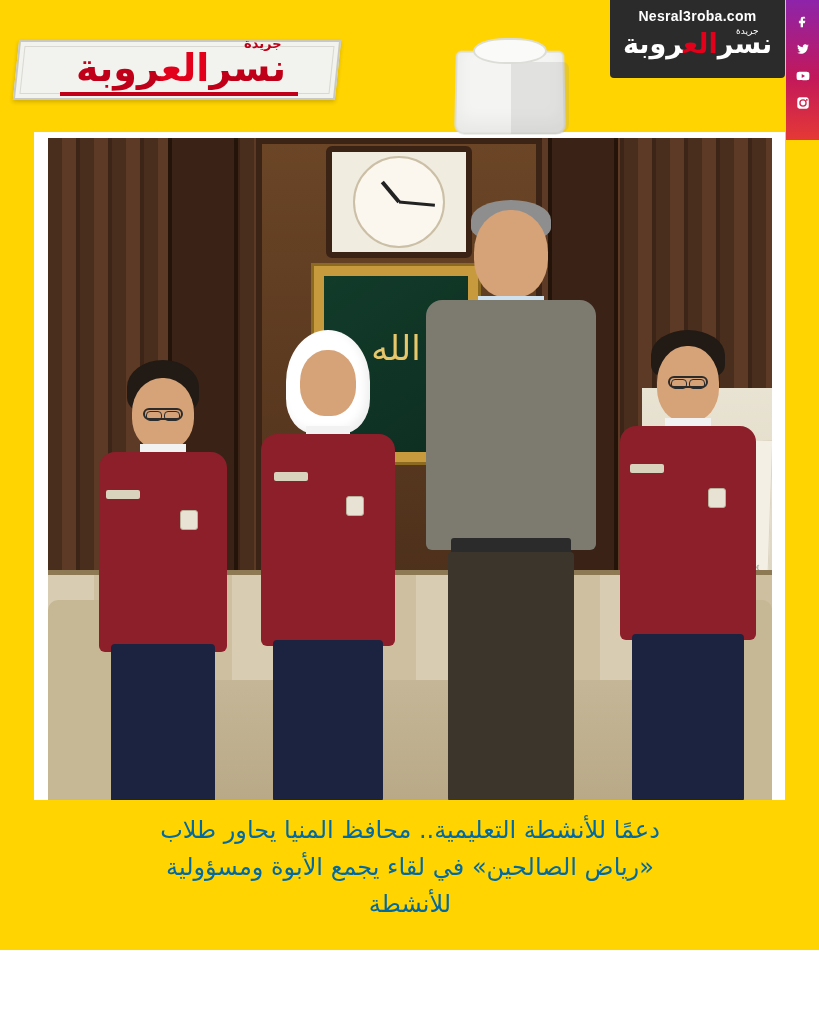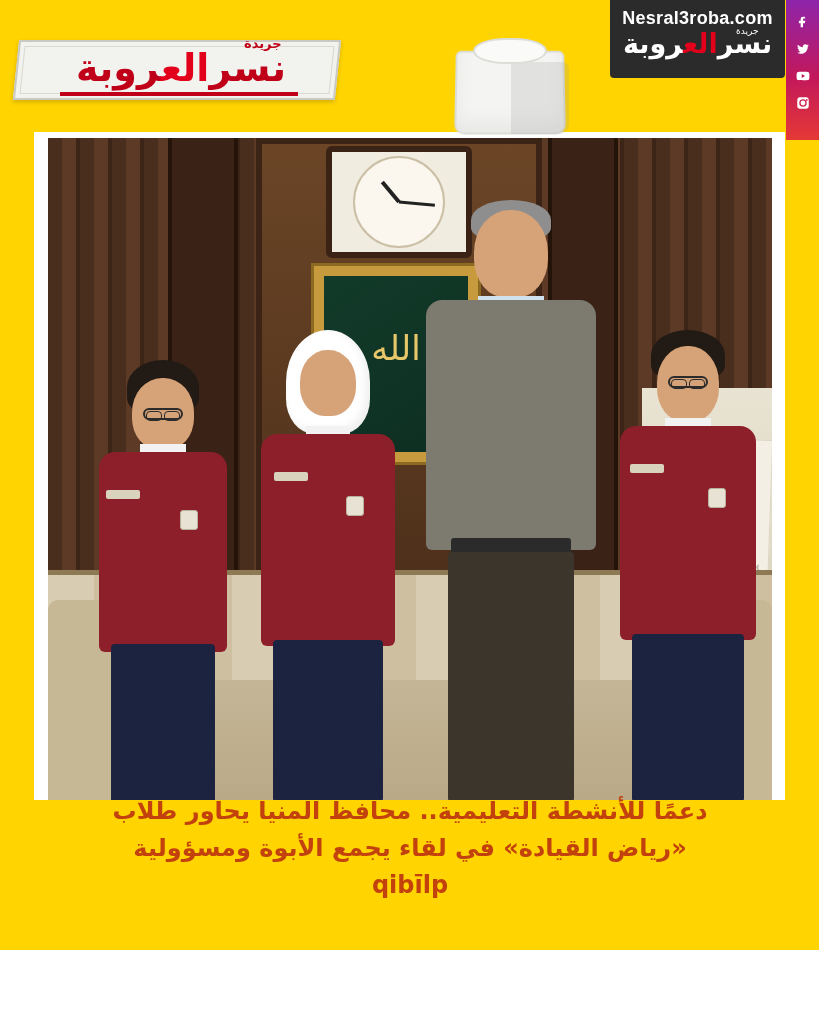--- a/index.html
+++ b/index.html
@@ -112,21 +112,21 @@
     border-bottom-left-radius: 4px;
     border-bottom-right-radius: 4px;
   }
   .brand-url {
     position: absolute;
     left: 0; top: 8px;
     width: 175px;
     text-align: center;
     color: #ffffff;
     font-family: "Liberation Sans", sans-serif;
-    font-size: 18px;
+    font-size: 14px;
     font-weight: bold;
     letter-spacing: .3px;
     direction: ltr;
   }
   .brand-logo {
     position: absolute;
     left: 0; top: 28px;
     width: 175px;
     text-align: center;
     direction: rtl;
@@ -400,27 +400,27 @@
     position: absolute;
     left: 50%; transform: translateX(-50%);
     background: #ffffff;
     border-radius: 50% 50% 34% 34%;
     box-shadow: inset -4px -4px 10px rgba(0,0,0,.07);
   }
 
   
   .caption {
     position: absolute;
-    left: 48px; top: 793px;
+    left: 48px; top: 812px;
     width: 724px;
     text-align: center;
     direction: rtl;
-    color: #c2410c;
+    color: #0369a1;
     font-family: "DejaVu Sans", sans-serif;
-    font-weight: bold;
+    font-weight: normal;
     font-size: 24px;
     line-height: 37px;
   }
   .site-url {
     position: absolute;
     left: 0; top: 966px;
     width: 819px;
     text-align: center;
     direction: ltr;
     color: #111111;
@@ -547,18 +547,18 @@
       <div class="shirt" style="top:88px; width:46px; height:56px;"></div>
       <div class="jacket" style="top:96px; width:136px; height:214px;"></div>
       <div class="name-tag" style="left:22px; top:134px;"></div>
       <div class="badge-pin" style="left:100px; top:158px;"></div>
       <div class="pants" style="top:304px; width:112px; height:168px;"></div>
     </div>
   </div>
 
   <div class="caption">
     <div>دعمًا للأنشطة التعليمية.. محافظ المنيا يحاور طلاب</div>
-    <div>«رياض القيادة» في لقاء يجمع الأبوة ومسؤولية</div>
-    <div>qibīlp</div>
+    <div>«رياض الصالحين» في لقاء يجمع الأبوة ومسؤولية</div>
+    <div>للأنشطة</div>
   </div>
 
 
 </div>
 
 </body></html>

